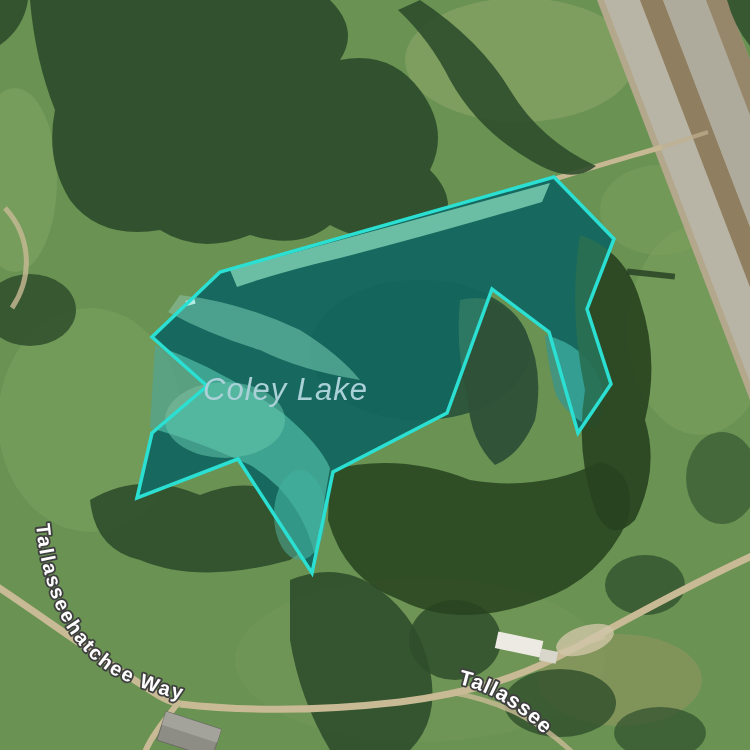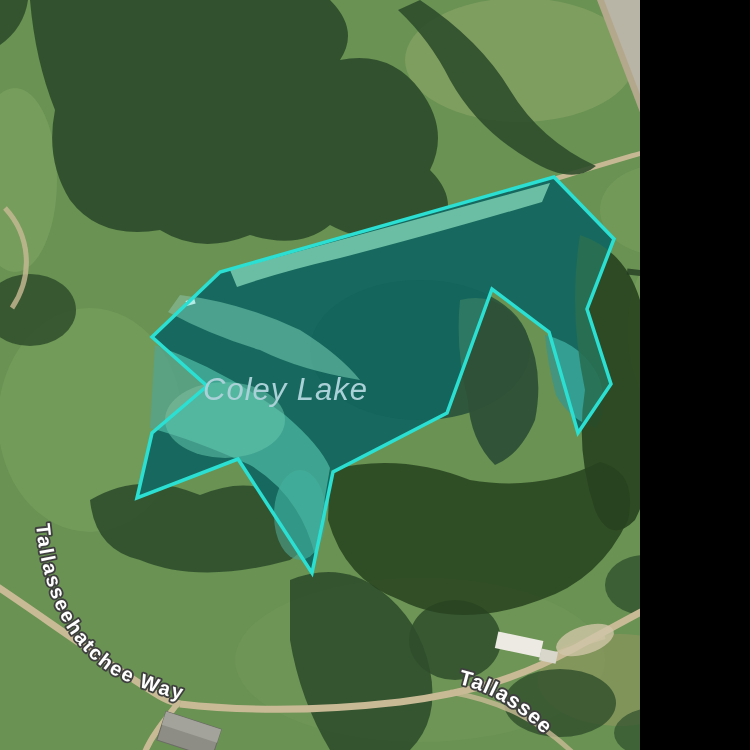--- a/index.html
+++ b/index.html
@@ -1,17 +1,17 @@
 <!DOCTYPE html>
 <html><head>
 <meta charset="utf-8">
 <style>
   html,body{margin:0;padding:0;background:#000;}
   .map-viewport{
-    position:relative;width:640px;height:750px;overflow:hidden;
+    position:relative;width:750px;height:750px;overflow:hidden;
     font-family:"Liberation Sans",sans-serif;
   }
   .map-viewport svg{display:block;width:750px;height:750px;}
   .lake-label{
     font-family:"Liberation Sans",sans-serif;
     font-style:italic;
     font-size:31px;
     letter-spacing:1px;
     fill:#abd1d8;
   }

